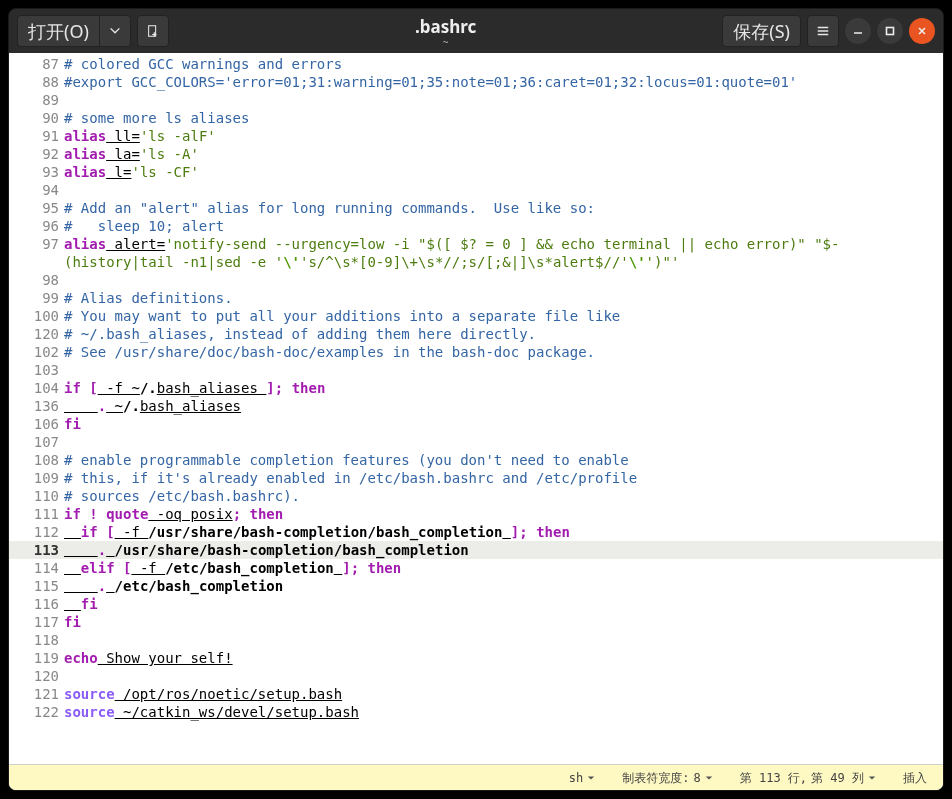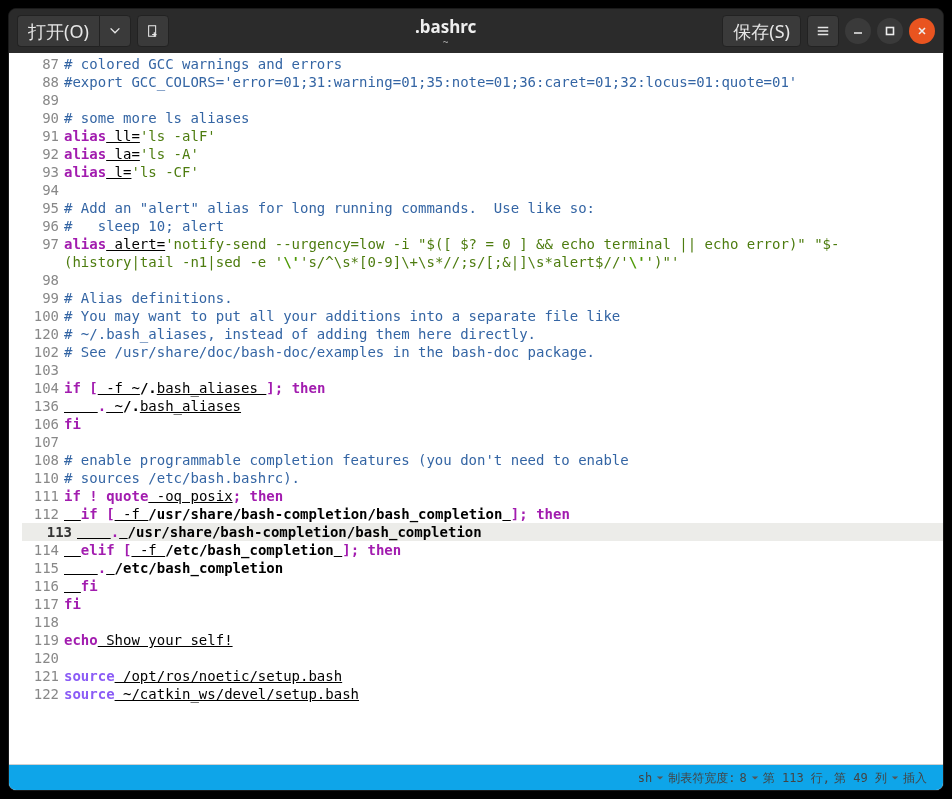--- a/index.html
+++ b/index.html
@@ -62,21 +62,21 @@
   color: #000;
   font-family: "DejaVu Sans Mono", monospace;
   font-size: 14px;
   line-height: 18px;
   overflow: hidden;
   display: flex;
   flex-direction: column;
 }
 .code-area { flex: 1; overflow: auto; padding-top: 2px; }
 .line { display: flex; white-space: pre; }
-.line.current { background: #ecece9; margin-left: 13px; }
+.line.current { background: #ecece9; }
 .gutter {
   width: 54px;
   text-align: right;
   color: #888;
   padding-right: 4px;
   user-select: none;
   flex-shrink: 0;
 }
 .line.current .gutter { font-weight: bold; color: #333; }
 .code { flex: 1; padding-left: 1px; }
@@ -84,29 +84,29 @@
 
 .cm { color: #3465a4; }    
 .kw { color: #a21caf; font-weight: bold; } 
 .kwl { color: #8b5cf6; }   
 .str { color: #4d7c0f; }   
 .esc { color: #4e9a06; font-weight: bold; } 
 .b  { font-weight: bold; } 
 .pn { color: #000; text-decoration: underline; }        
 
 .statusbar {
-  background: #0ea5e9;
+  background: #fef9c3;
   border-top: 1px solid #d0d0d0;
   height: 26px;
   display: flex;
   align-items: center;
   justify-content: flex-end;
   color: #333;
   font-size: 12px;
-  gap: 4px;
+  gap: 27px;
   padding: 0 16px;
 }
 .sb-item { display: flex; align-items: center; gap: 4px; color: #444; }
 .sb-item svg { width: 8px; height: 8px; fill: #555; }
 </style>
 </head>
 <body>
 
 <div class="window">
 
@@ -172,20 +172,21 @@
         <div class="line"><div class="gutter">99</div><div class="code"><span class="cm"># Alias definitions.</span></div></div>
         <div class="line"><div class="gutter">100</div><div class="code"><span class="cm"># You may want to put all your additions into a separate file like</span></div></div>
         <div class="line"><div class="gutter">120</div><div class="code"><span class="cm"># ~/.bash_aliases, instead of adding them here directly.</span></div></div>
         <div class="line"><div class="gutter">102</div><div class="code"><span class="cm"># See /usr/share/doc/bash-doc/examples in the bash-doc package.</span></div></div>
         <div class="line"><div class="gutter">103</div><div class="code"><span class="pn"></span></div></div>
         <div class="line"><div class="gutter">104</div><div class="code"><span class="kw">if</span> <span class="kw">[</span><span class="pn"> -f ~</span><span class="b">/.</span><span class="pn">bash_aliases </span><span class="kw">];</span> <span class="kw">then</span></div></div>
         <div class="line"><div class="gutter">136</div><div class="code"><span class="pn">    </span><span class="kw">.</span><span class="pn"> ~</span><span class="b">/.</span><span class="pn">bash_aliases</span></div></div>
         <div class="line"><div class="gutter">106</div><div class="code"><span class="kw">fi</span></div></div>
         <div class="line"><div class="gutter">107</div><div class="code"><span class="pn"></span></div></div>
         <div class="line"><div class="gutter">108</div><div class="code"><span class="cm"># enable programmable completion features (you don't need to enable</span></div></div>
+        <div class="line"><div class="gutter">109</div><div class="code"><span class="cm"># this, if it's already enabled in /etc/bash.bashrc and /etc/profile</span></div></div>
         <div class="line"><div class="gutter">110</div><div class="code"><span class="cm"># sources /etc/bash.bashrc).</span></div></div>
         <div class="line"><div class="gutter">111</div><div class="code"><span class="kw">if</span> <span class="kw">!</span> <span class="kw">quote</span><span class="pn"> -oq posix</span><span class="kw">;</span> <span class="kw">then</span></div></div>
         <div class="line"><div class="gutter">112</div><div class="code"><span class="pn">  </span><span class="kw">if</span> <span class="kw">[</span><span class="pn"> -f </span><span class="b"></span><span class="b">/</span><span class="b">usr</span><span class="b">/</span><span class="b">share</span><span class="b">/</span><span class="b">bash-completion</span><span class="b">/</span><span class="b">bash_completion</span><span class="pn"> </span><span class="kw">];</span> <span class="kw">then</span></div></div>
         <div class="line current"><div class="gutter">113</div><div class="code"><span class="pn">    </span><span class="kw">.</span><span class="pn"> </span><span class="b"></span><span class="b">/</span><span class="b">usr</span><span class="b">/</span><span class="b">share</span><span class="b">/</span><span class="b">bash-completion</span><span class="b">/</span><span class="b">bash_completion</span></div></div>
         <div class="line"><div class="gutter">114</div><div class="code"><span class="pn">  </span><span class="kw">elif</span> <span class="kw">[</span><span class="pn"> -f </span><span class="b"></span><span class="b">/</span><span class="b">etc</span><span class="b">/</span><span class="b">bash_completion</span><span class="pn"> </span><span class="kw">];</span> <span class="kw">then</span></div></div>
         <div class="line"><div class="gutter">115</div><div class="code"><span class="pn">    </span><span class="kw">.</span><span class="pn"> </span><span class="b"></span><span class="b">/</span><span class="b">etc</span><span class="b">/</span><span class="b">bash_completion</span></div></div>
         <div class="line"><div class="gutter">116</div><div class="code"><span class="pn">  </span><span class="kw">fi</span></div></div>
         <div class="line"><div class="gutter">117</div><div class="code"><span class="kw">fi</span></div></div>
         <div class="line"><div class="gutter">118</div><div class="code"><span class="pn"></span></div></div>
         <div class="line"><div class="gutter">119</div><div class="code"><span class="kw">echo</span><span class="pn"> Show your self!</span></div></div>

